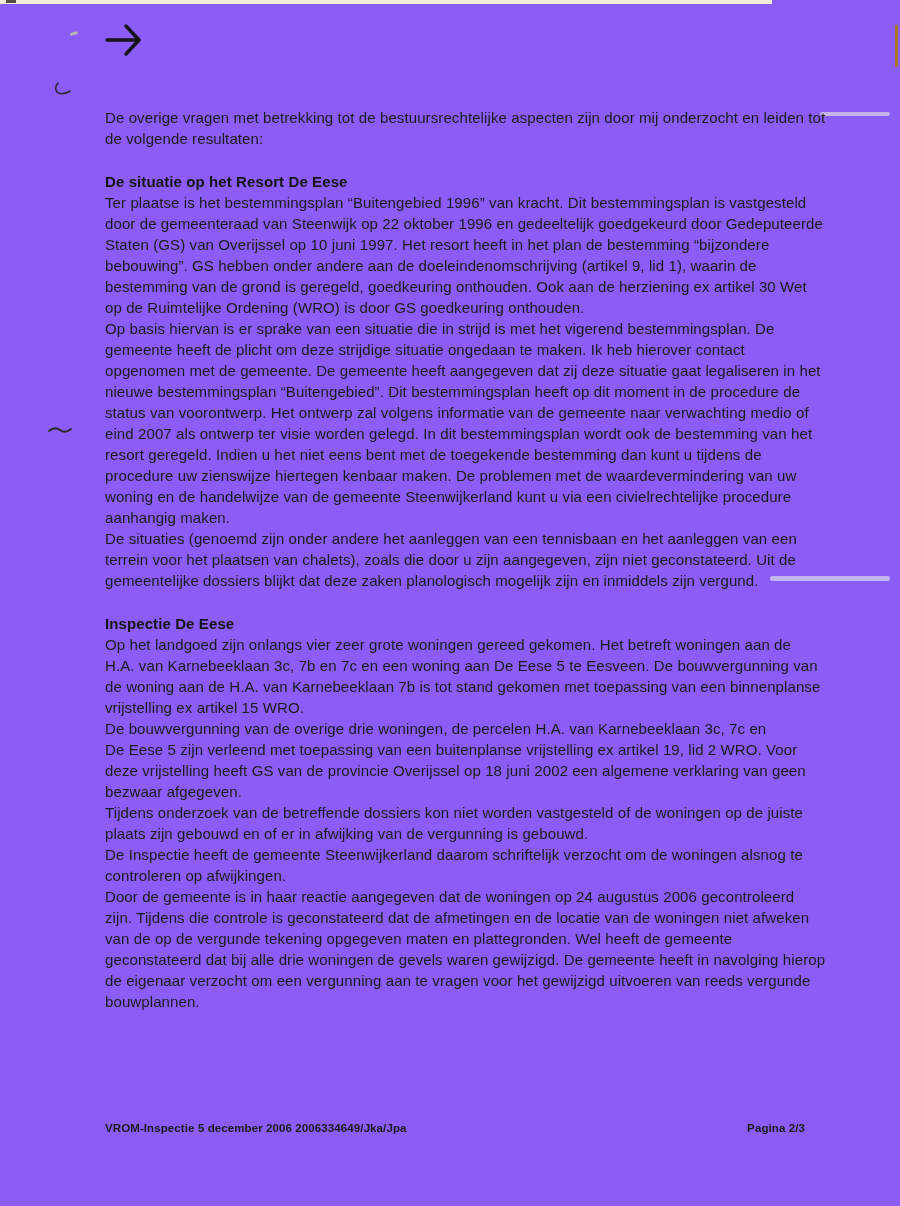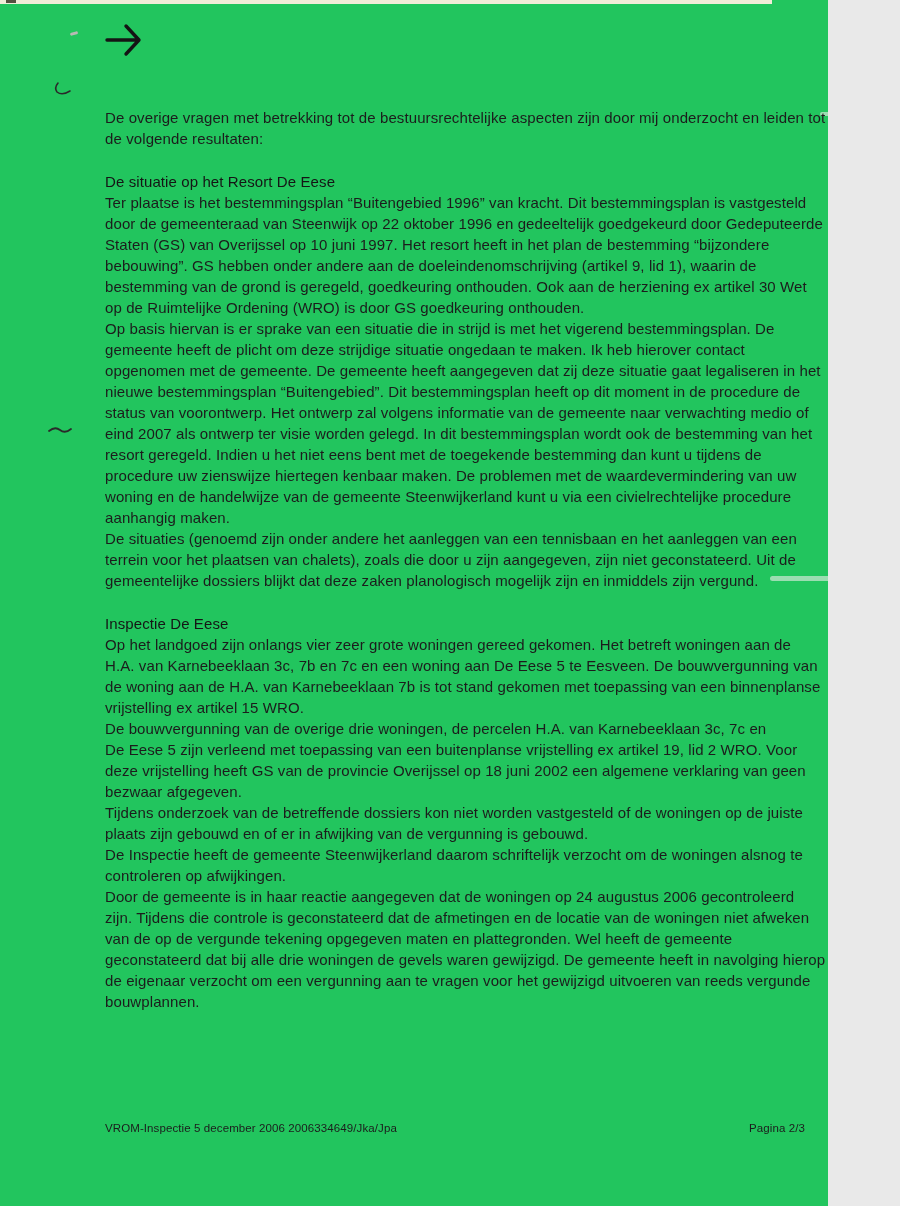--- a/index.html
+++ b/index.html
@@ -3,22 +3,22 @@
 <meta charset="utf-8">
 <style>
   html,body { margin:0; padding:0; }
   body {
     width:900px; height:1206px;
     background:#e9e9e9;
     font-family:"Liberation Sans", sans-serif;
   }
   .page {
     position:relative;
-    width:828px; height:1206px;
-    background:#22c55e;
+    width:900px; height:1206px;
+    background:#8b5cf6;
     overflow:hidden;
   }
   
   .scan-top-strip {
     position:absolute; left:0; top:0;
     width:772px; height:4px;
     background:#f1ecd8;
   }
   .scan-top-corner {
     position:absolute; left:6px; top:0;
@@ -45,27 +45,27 @@
   
   .content {
     position:absolute; left:105px; top:107px; width:780px;
     color:#1c1c1c;
     font-size:15px; line-height:21px;
     letter-spacing:0.1px;
   }
   .content p { margin:0; white-space:pre-line; }
   .content h3 {
     margin:22px 0 0 0;
-    font-size:15px; line-height:21px; font-weight:normal;
+    font-size:15px; line-height:21px; font-weight:bold;
     color:#151515;
   }
   .footer {
     position:absolute; left:105px; top:1122px; width:700px;
     display:flex; justify-content:space-between;
-    font-size:11.5px; font-weight:normal; color:#1c1c1c;
+    font-size:11.5px; font-weight:bold; color:#1c1c1c;
     letter-spacing:0.1px;
   }
 </style>
 </head>
 <body>
 
 <div class="page">
 
   <div class="scan-top-strip"></div>
   <div class="scan-top-corner"></div>

